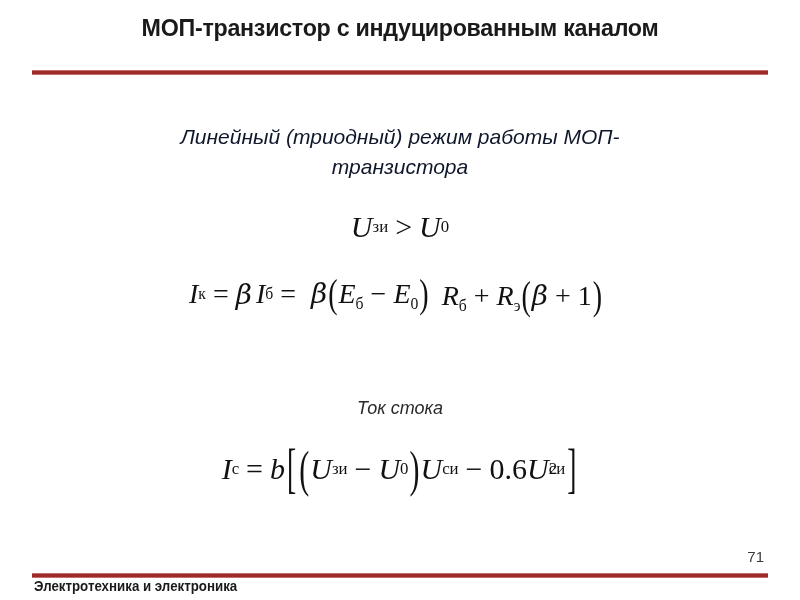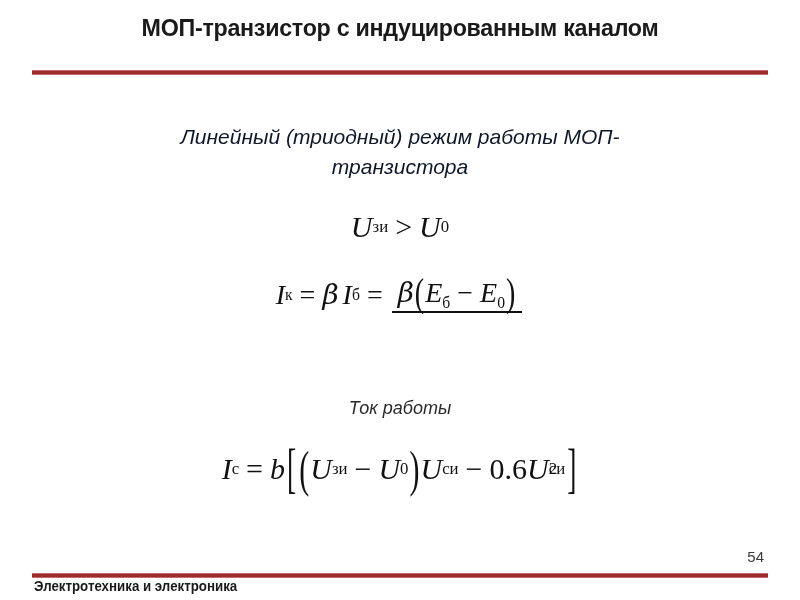--- a/index.html
+++ b/index.html
@@ -96,21 +96,21 @@
     font-style: normal;
     line-height: 0;
   }
   sub { vertical-align: -0.38em; }
   sup { vertical-align: 0.62em; }
   .sub-cyr { font-family: "Liberation Serif", serif; font-style: normal; }
 
   
   .frac {
     display: inline-flex;
-    flex-direction: column;
+    flex-direction: row;
     align-items: center;
     vertical-align: middle;
     margin: 0 2px;
   }
   .frac .num { padding: 0 6px 2px 6px; }
   .frac .den { padding: 3px 6px 0 6px; }
   .frac .bar {
     width: 100%;
     height: 2px;
     background: #111111;
@@ -185,24 +185,27 @@
   <span class="greek">β</span>
   <span class="mi" style="margin-left:4px">I</span>
     <sub class="sub-cyr">б</sub>
   <span class="op">=</span>
 
   <span class="frac">
     <span class="num">
       <span class="greek">β</span><span class="paren-big">(</span><span class="mi">E</span><sub class="sub-cyr">б</sub><span class="op">−</span><span class="mi">E</span><sub class="sub-cyr">0</sub><span class="paren-big">)</span>
     </span>
     <span class="bar"></span>
+    <span class="den">
+      <span class="mi">R</span><sub class="sub-cyr">б</sub><span class="op">+</span><span class="mi">R</span><sub class="sub-cyr">э</sub><span class="paren-big">(</span><span class="greek">β</span><span class="op">+</span><span class="mn">1</span><span class="paren-big">)</span>
+    </span>
   </span>
 </div>
 
-<div class="caption">Ток работы</div>
+<div class="caption">Ток стока</div>
 
 <div class="formula f3">
   <span class="mi">I</span>
     <sub class="sub-cyr">с</sub>
   <span class="op">=</span>
   <span class="mi">b</span>
   <span class="bracket-big">[</span>
   <span class="paren-tall">(</span>
   <span class="mi">U</span>
     <sub class="sub-cyr">зи</sub>
@@ -213,17 +216,17 @@
   <span class="mi">U</span>
     <sub class="sub-cyr">си</sub>
   <span class="op">−</span>
   <span class="mn">0.6</span>
     <span class="mi">U</span>
     <sup>2</sup>
     <sub class="sub-cyr" style="margin-left:-0.5em">си</sub>
   <span class="bracket-big">]</span>
 </div>
 
-<div class="page-number">54</div>
+<div class="page-number">71</div>
 
 <div class="rule rule-bottom"></div>
 
 <div class="footer-text">Электротехника и электроника</div>
 
 </body></html>

